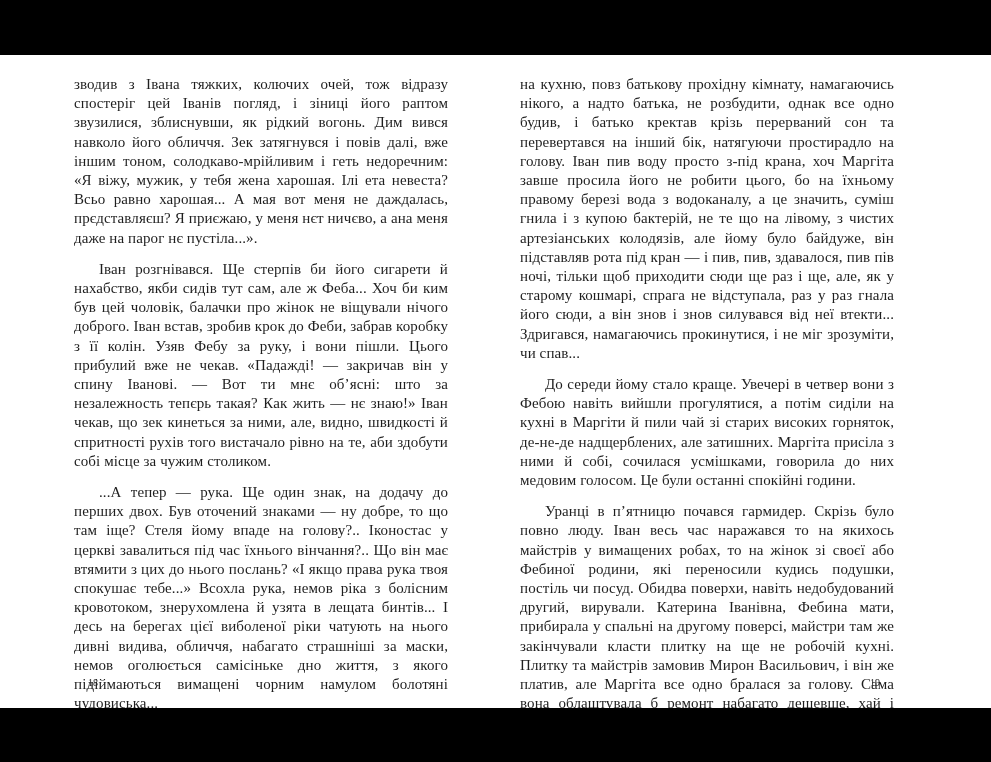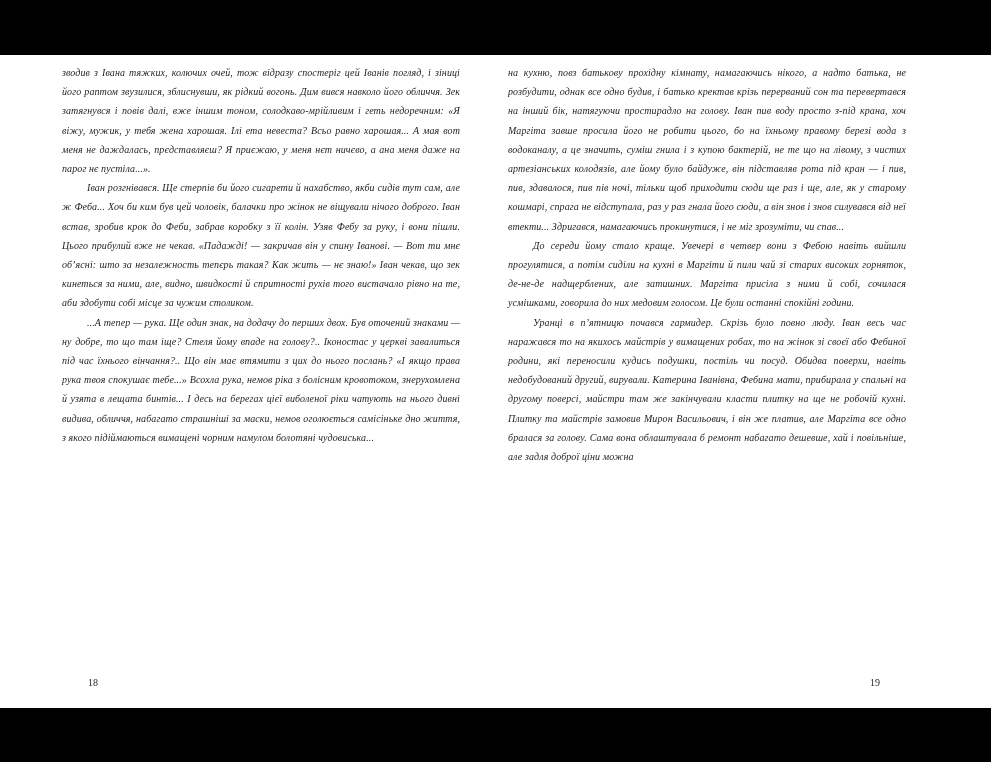--- a/index.html
+++ b/index.html
@@ -18,27 +18,26 @@
     position: absolute;
     top: 55px; left: 0;
     width: 991px; height: 653px;
     background: var(--paper, #fff);
   }
   .page { position: absolute; top: 0; width: 398px; height: 653px; }
   .page.left { left: 62px; }
   .page.right { left: 508px; }
   .page-body { padding-top: 8px; }
   .page-body p {
-    margin: 0;
+    margin: 12px;
     text-align: justify;
-    font-size: 10px;
+    font-size: 15px;
     line-height: 19.2px;
     color: var(--ink, #1e1e1e);
     letter-spacing: 0.1px;
-    font-style: italic;
   }
   .page-body p.indent { text-indent: 25px; }
   .page-number {
     position: absolute;
     top: 622px;
     font-size: 10px;
     color: var(--ink, #1e1e1e);
   }
   .page.left .page-number { left: 26px; }
   .page.right .page-number { right: 26px; }

